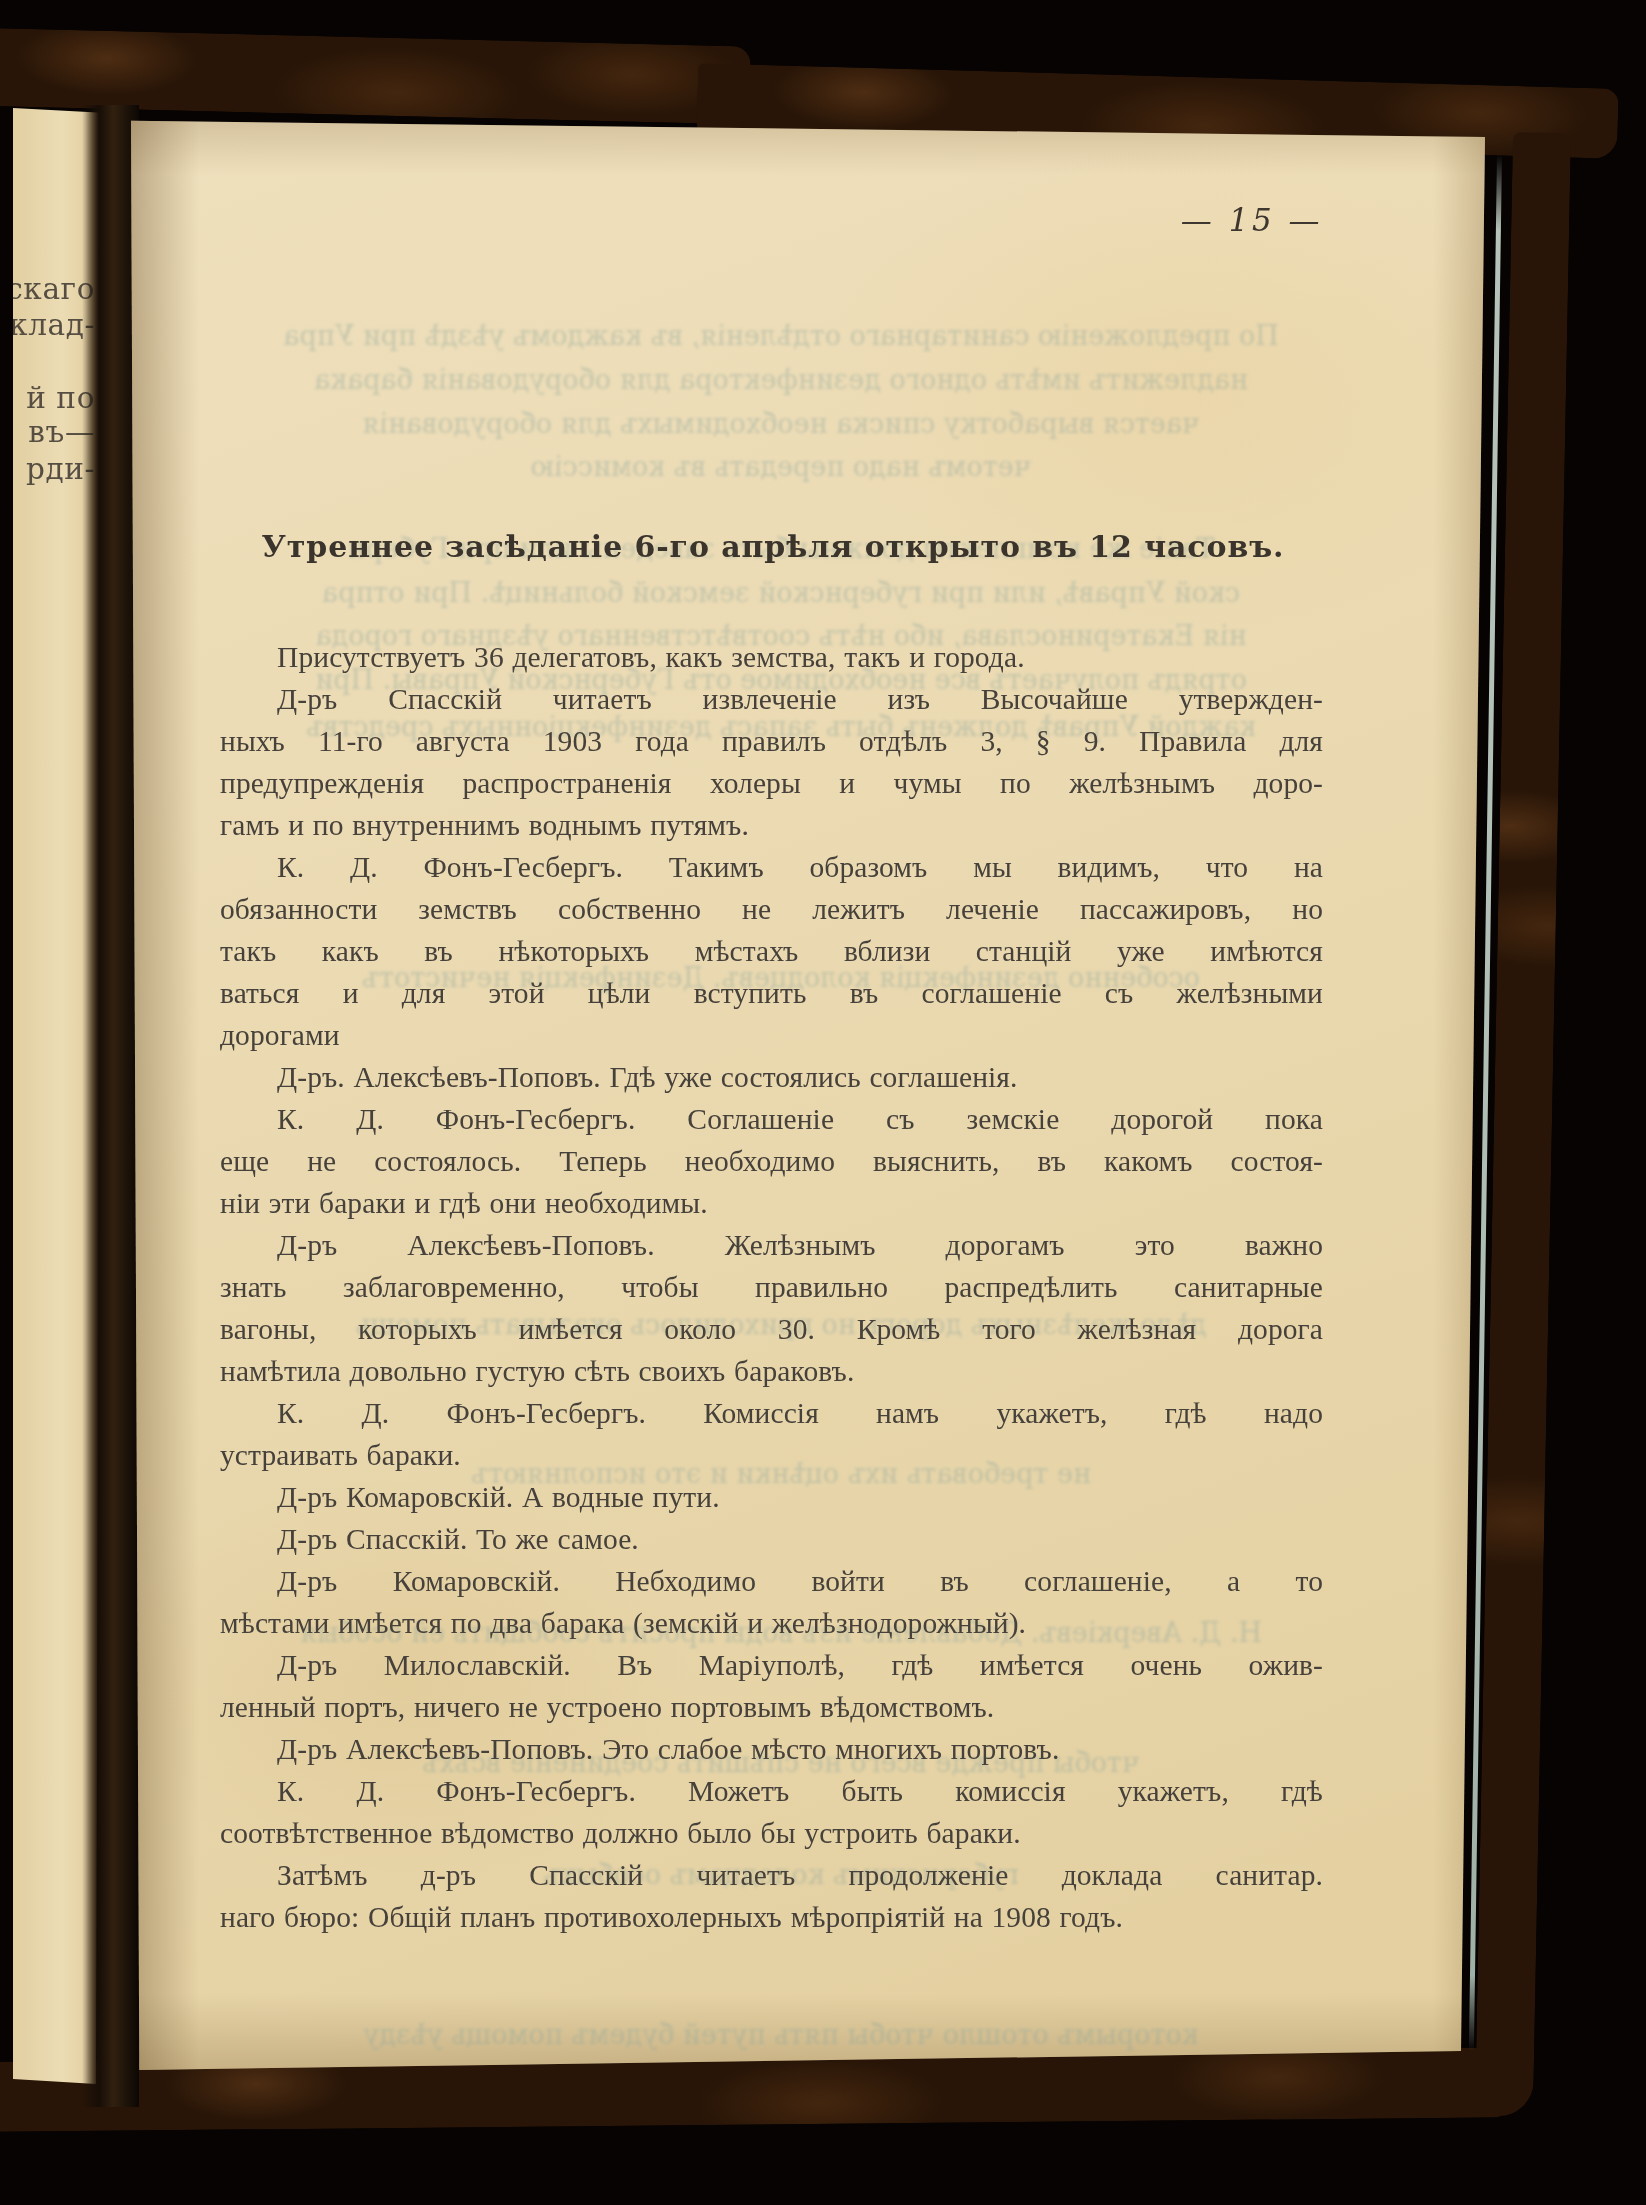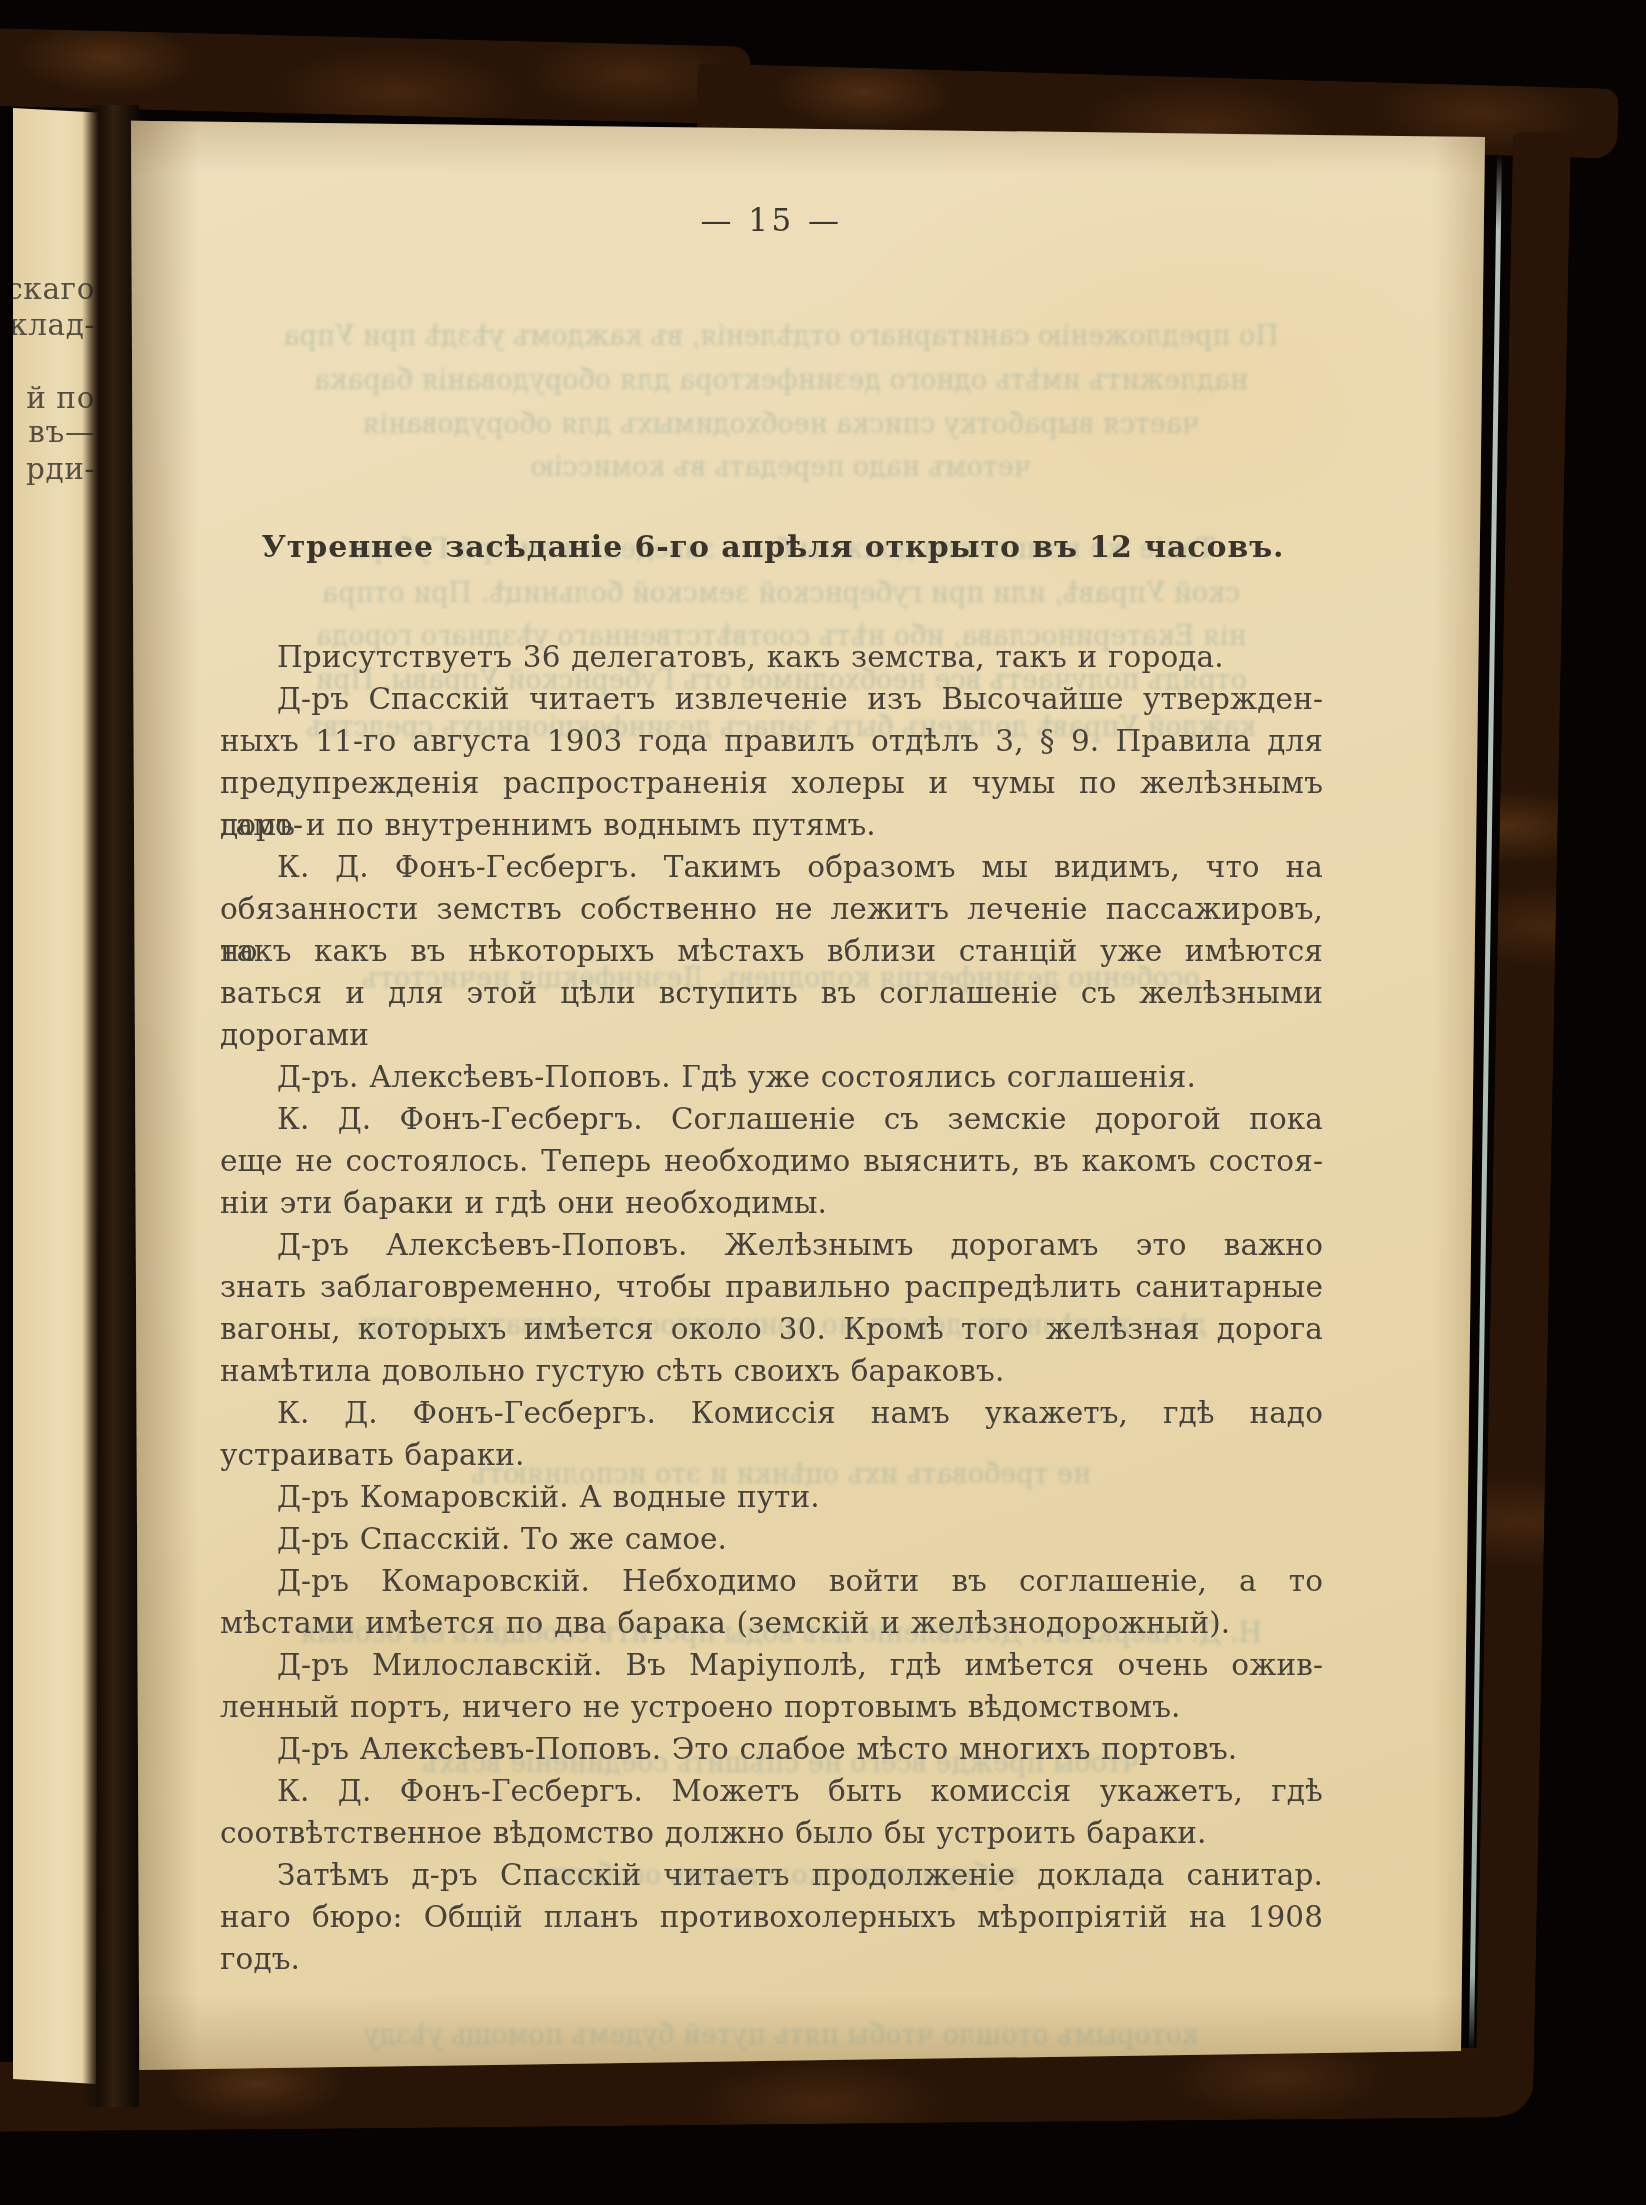--- a/index.html
+++ b/index.html
@@ -62,35 +62,35 @@
   }
   
   .ghost{
     position:absolute;left:83px;width:1134px;
     font-size:27px;color:#8ea69b;opacity:.42;
     transform:scaleX(-1);filter:blur(1.8px);
     text-align:center;white-space:nowrap;overflow:hidden;
   }
   .page-number{
     position:absolute;top:86px;left:89px;width:1103px;
-    text-align:center;font-size:31px;letter-spacing:3.5px;color:#3d372f;
+    text-align:right;font-size:31px;letter-spacing:3.5px;color:#3d372f;font-style:italic;
   }
   .heading{
     position:absolute;top:413px;left:69px;width:1146px;
     text-align:center;font-weight:700;font-size:30px;letter-spacing:0.9px;
     color:#3a342c;white-space:nowrap;
   }
   .body-text{
     position:absolute;top:520px;left:89px;width:1103px;
   }
   .ln{
     height:42px;line-height:42px;font-size:29.5px;
     text-align:justify;text-align-last:justify;
     letter-spacing:0.1px;word-spacing:1.2px;color:#46413a;
-    overflow:visible;white-space:normal;
+    overflow:visible;white-space:normal;font-family:Liberation Serif, serif;
   }
   .ln.ind{text-indent:57px;}
   .ln.last{text-align-last:left;}
 </style>
 </head>
 <body>
 
 <div class="stage">
 
   <div class="cover cover-top-a"></div>

